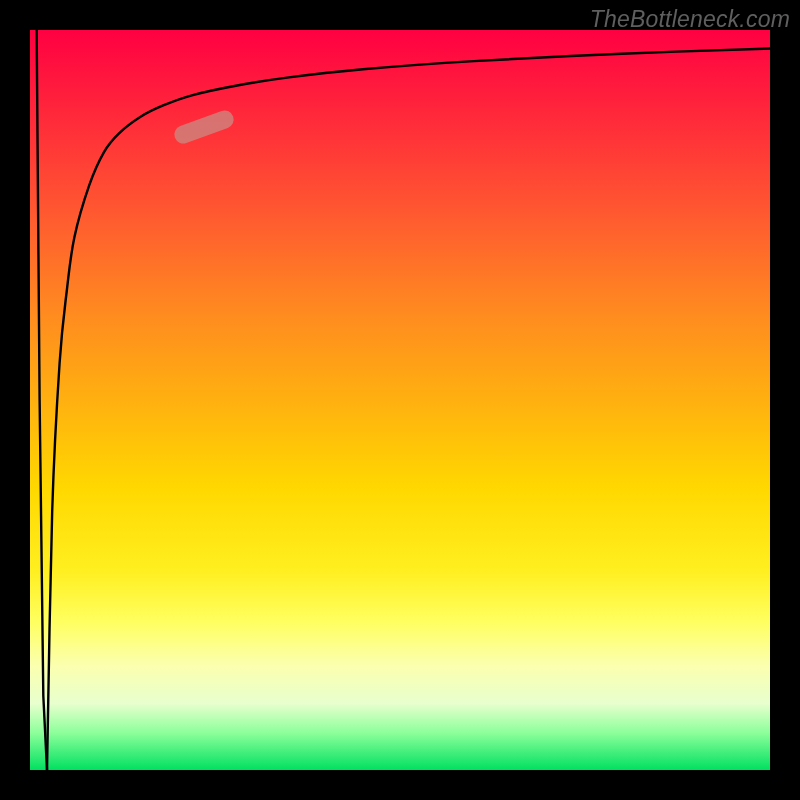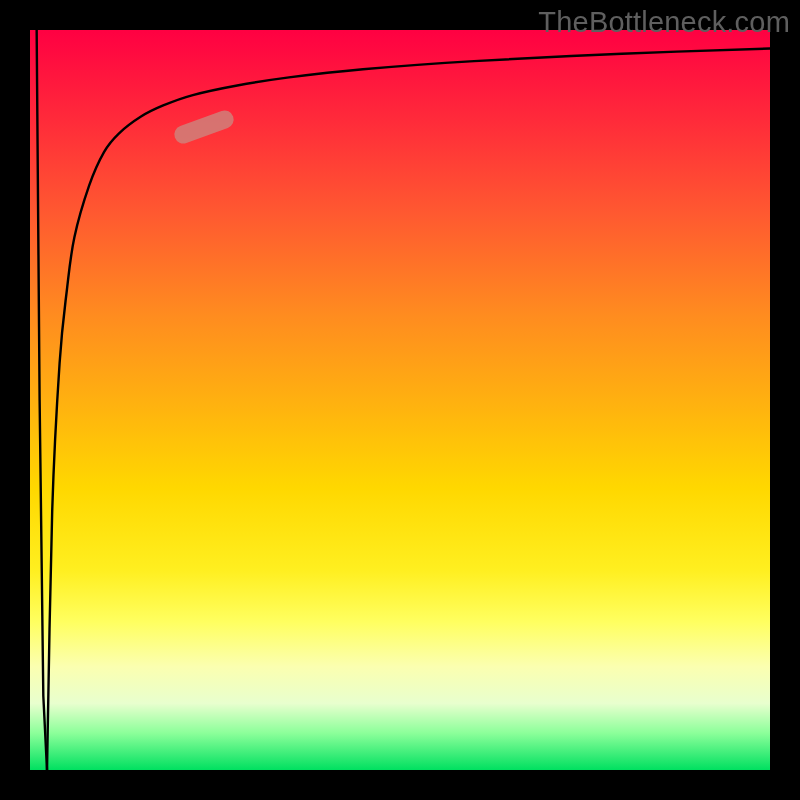--- a/index.html
+++ b/index.html
@@ -29,24 +29,25 @@
       #fbffb0 86%,
       #e8ffce 91%,
       #8cff9a 95%,
       #00e060 100%
     );
   }
   .attribution {
     position: absolute;
     top: 6px;
     right: 10px;
-    font-size: 29px;
+    font-size: 23px;
     color: #5f5f5f;
     font-weight: 400;
     letter-spacing: 0.2px;
+    font-style: italic;
   }
   .curve-layer {
     position: absolute;
     left: 30px;
     top: 30px;
     width: 740px;
     height: 740px;
     pointer-events: none;
   }
   .highlight {

